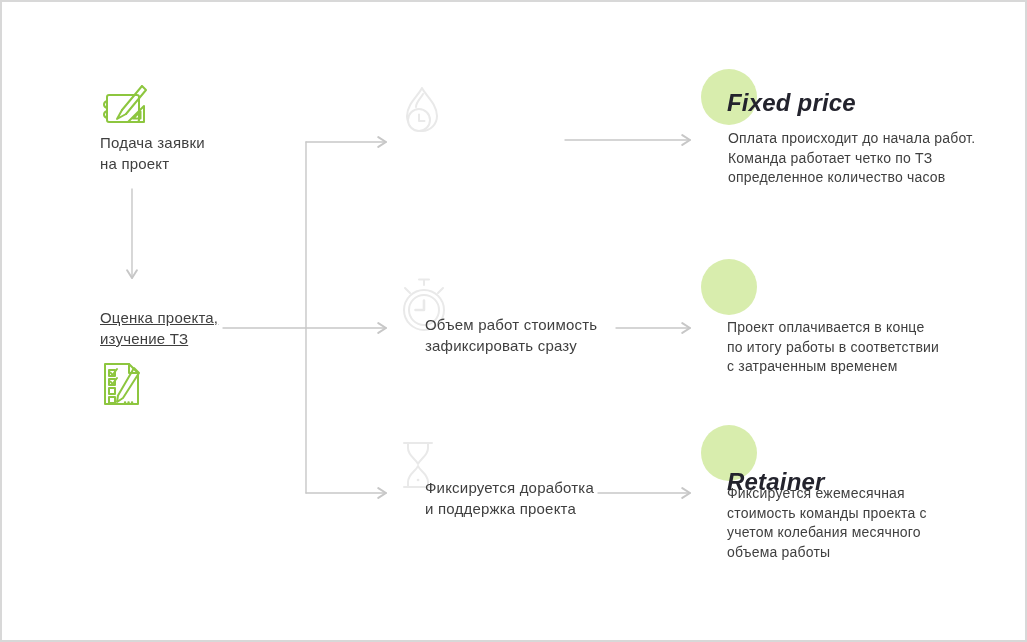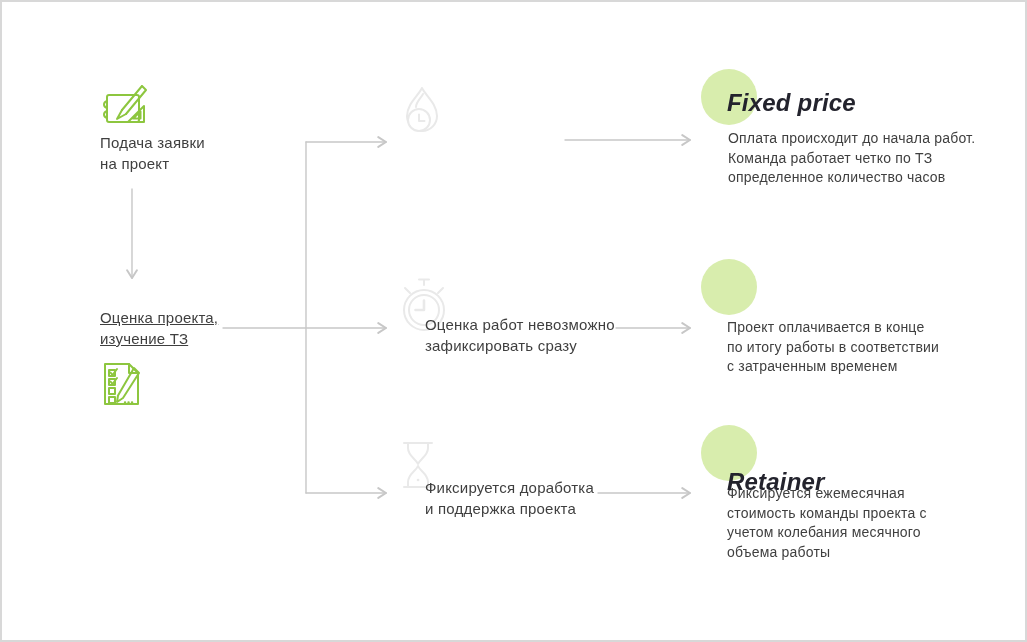--- a/index.html
+++ b/index.html
@@ -112,21 +112,21 @@
 
   <div class="abs icon gray-icon" style="left:394px;top:274px;">
     <svg width="56" height="58" viewBox="0 0 56 58" fill="none" stroke="currentColor" stroke-width="2" stroke-linecap="round" stroke-linejoin="round">
       <path d="M23 3.5 H33 M28 3.5 V9"></path>
       <path d="M9 12 l5 5 M47 12 l-5 5"></path>
       <circle cx="28" cy="34" r="20"></circle>
       <circle cx="28" cy="34" r="15"></circle>
       <path d="M28 34 V24.5 M28 34 H19.5" stroke-width="2.6"></path>
     </svg>
   </div>
-  <div class="abs label" style="left:423px;top:312px;width:220px;">Оценка работ невозможно
+  <div class="abs label" style="left:423px;top:312px;width:220px;">Объем работ стоимость
 зафиксировать сразу</div>
 
   <div class="abs icon gray-icon" style="left:396px;top:438px;">
     <svg width="40" height="50" viewBox="0 0 40 50" fill="none" stroke="currentColor" stroke-width="2" stroke-linecap="round" stroke-linejoin="round">
       <path d="M6 3 H34 M6 47 H34"></path>
       <path d="M10 3 V8 C10 16 18 19 20 24 C22 19 30 16 30 8 V3"></path>
       <path d="M10 47 V42 C10 34 18 31 20 26 C22 31 30 34 30 42 V47"></path>
       <path d="M20 40 h0.1" stroke-width="2.6"></path>
     </svg>
   </div>

